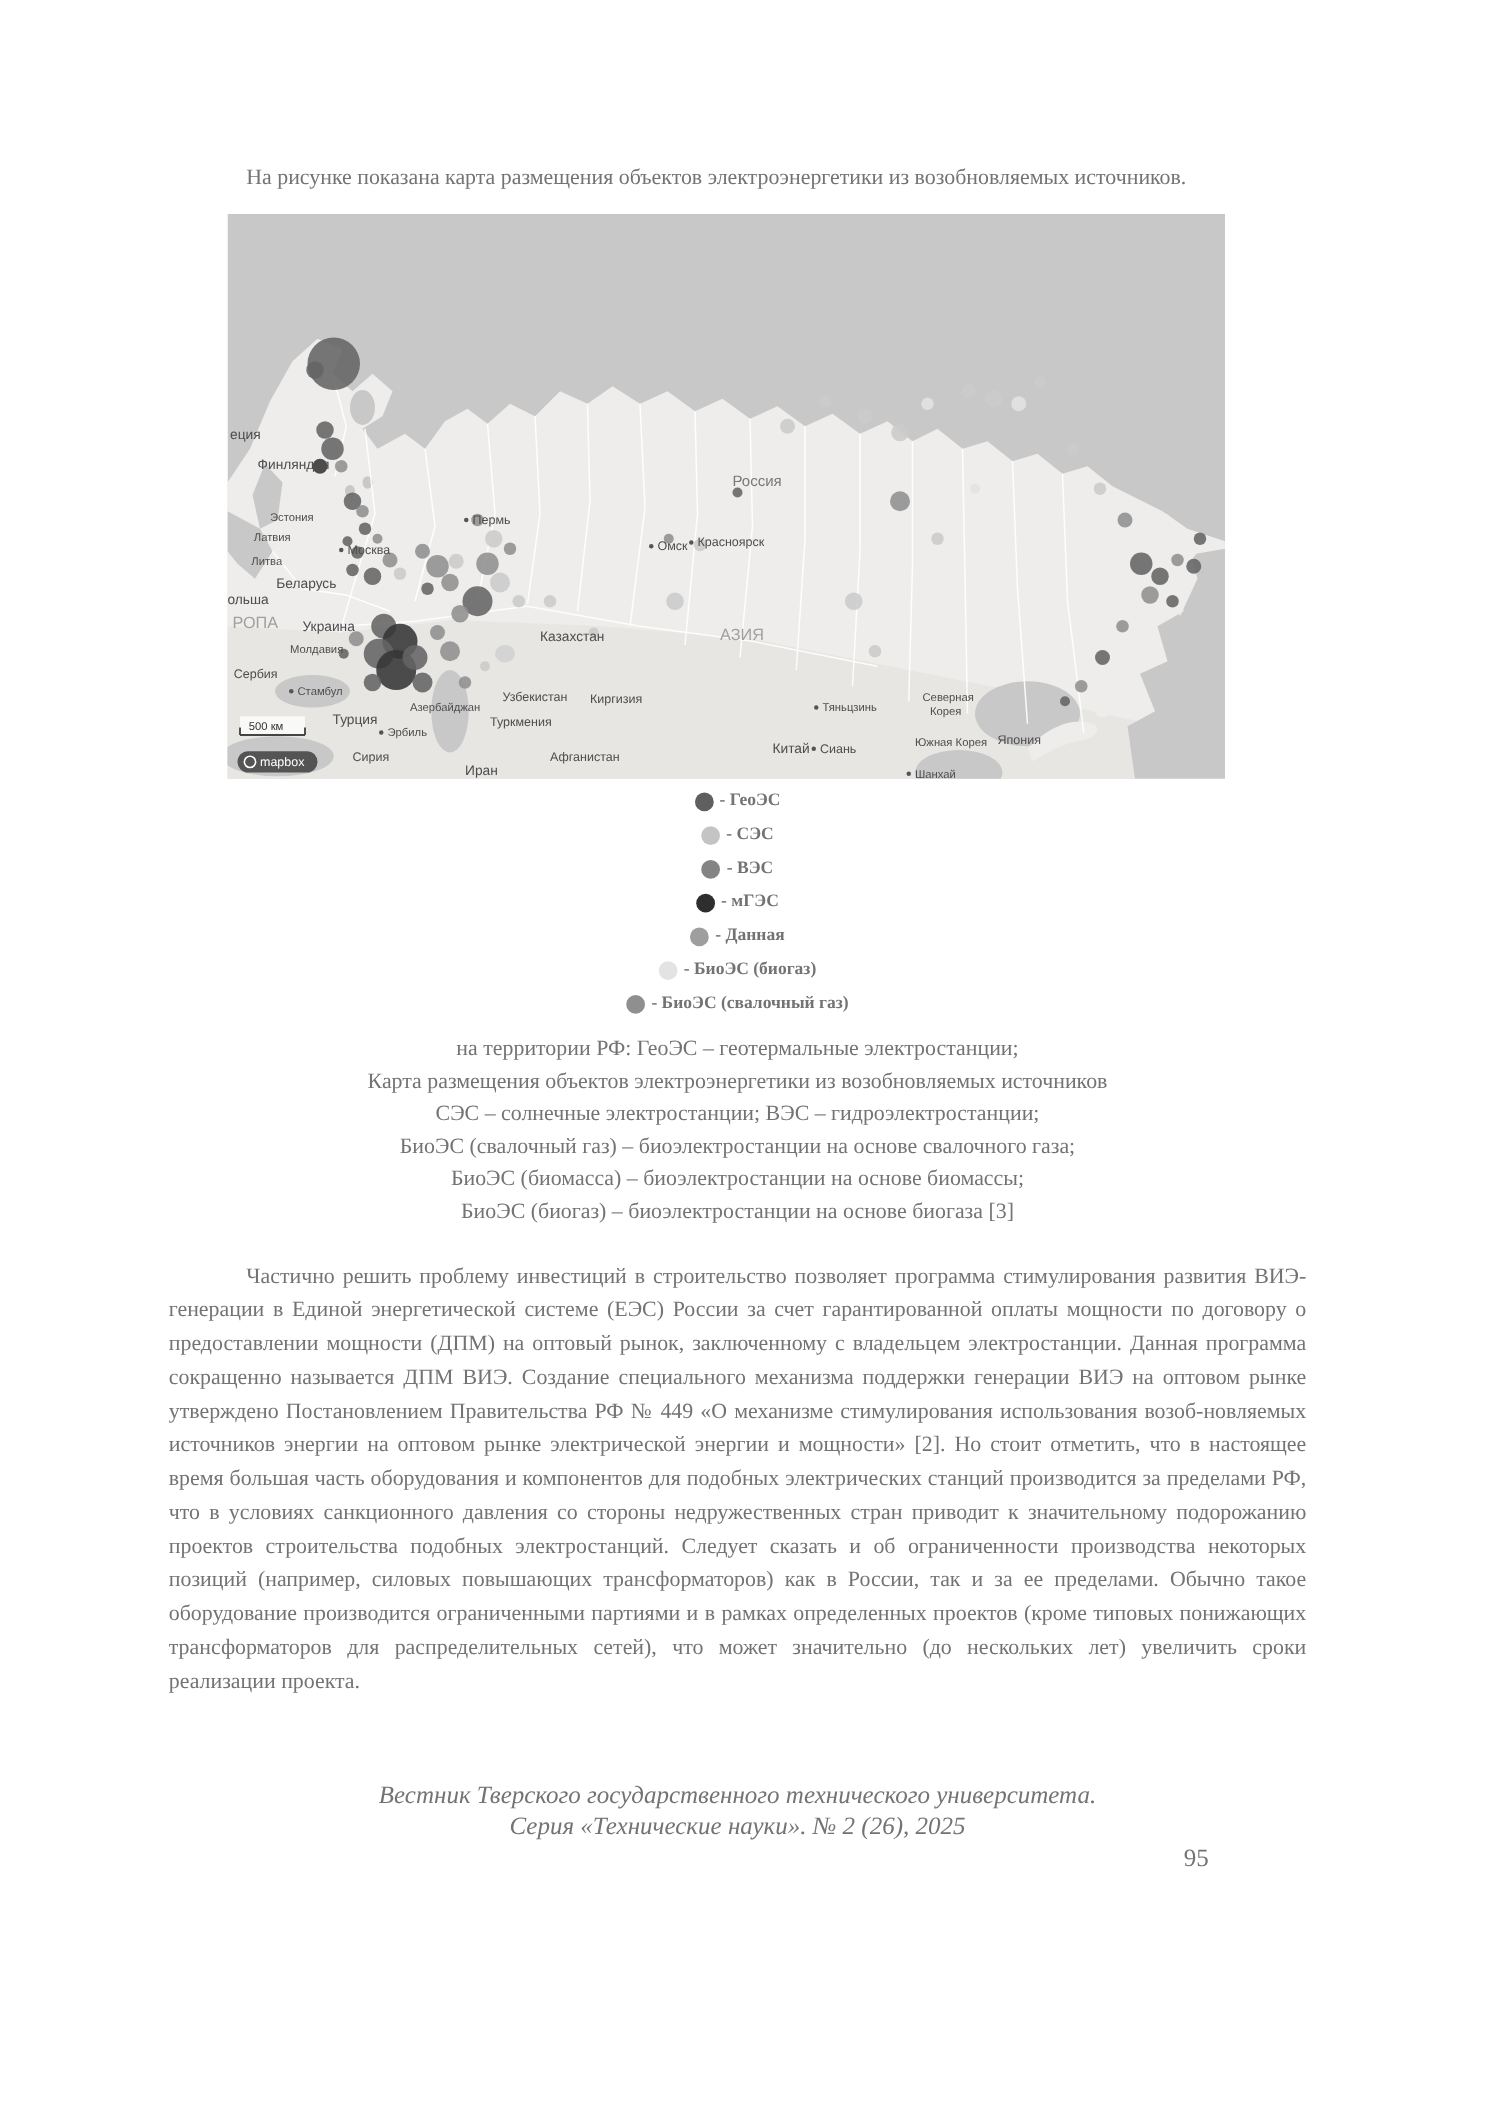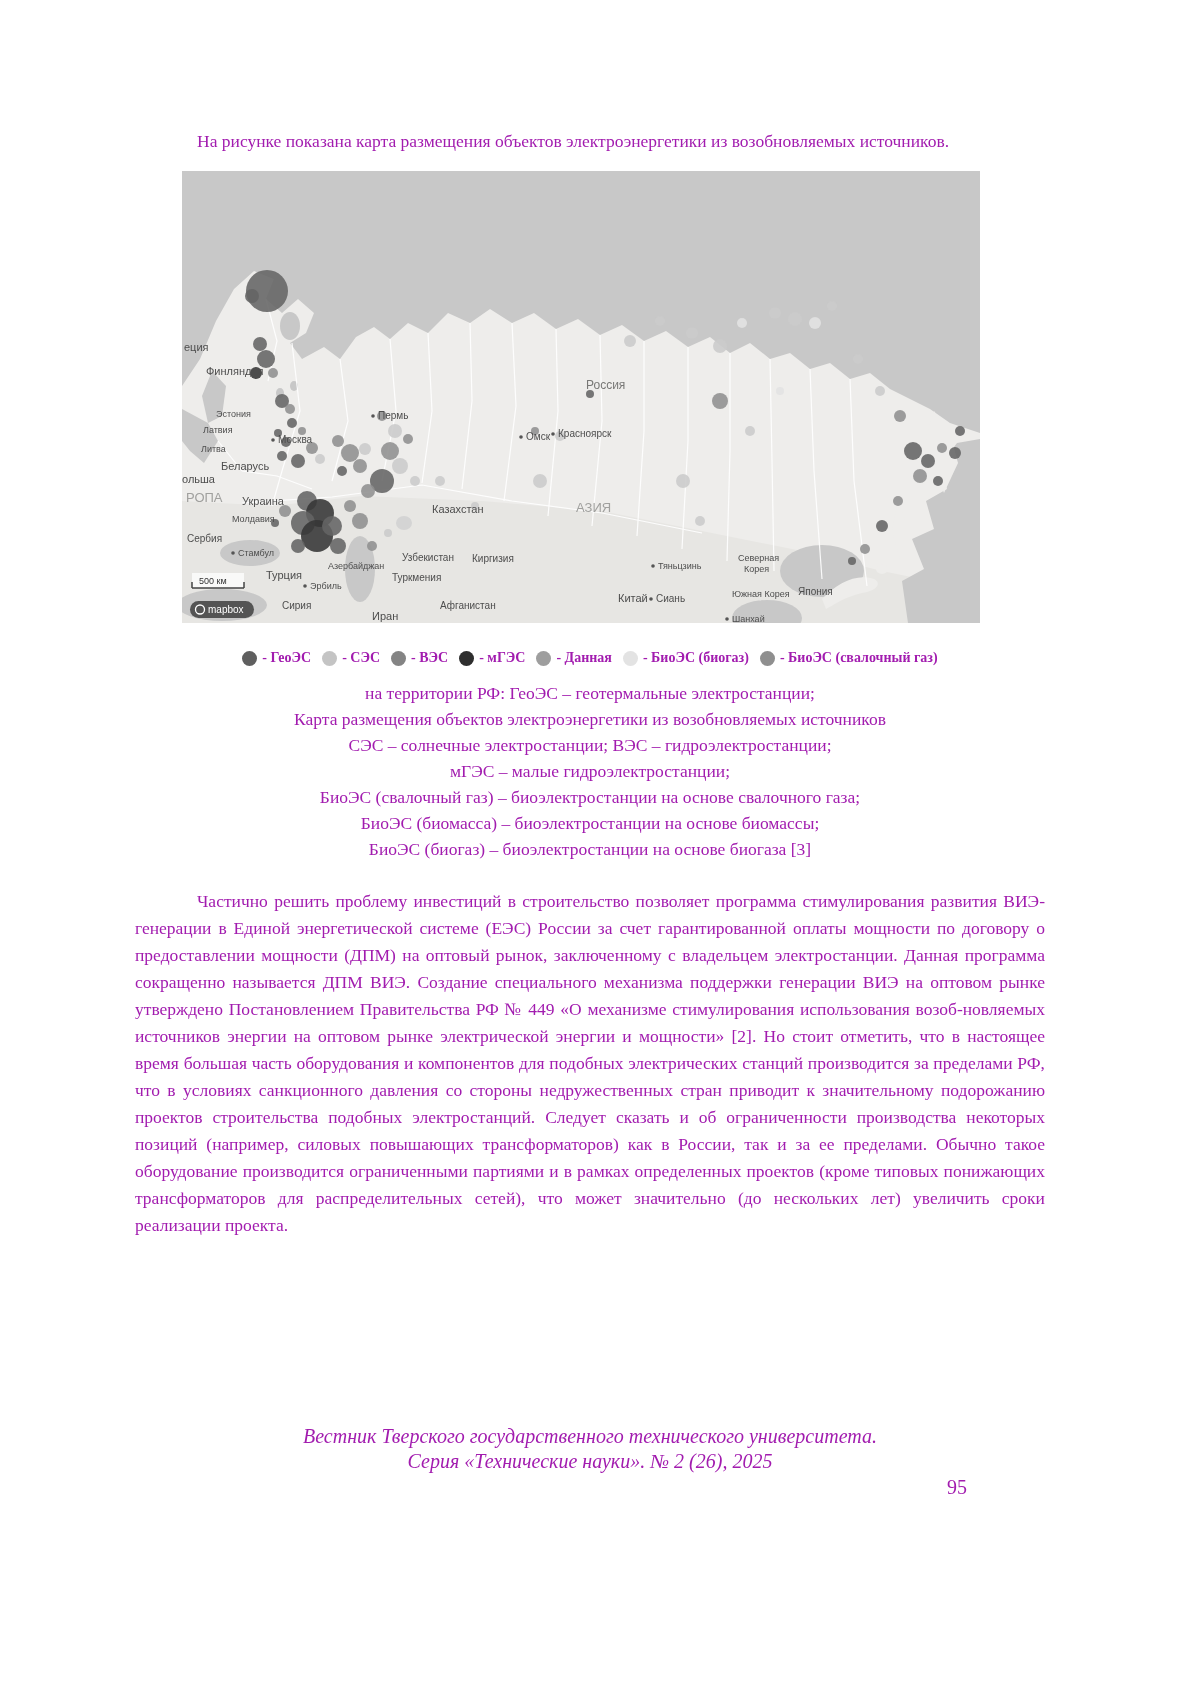--- a/index.html
+++ b/index.html
@@ -1,24 +1,24 @@
 <!DOCTYPE html>
 <html><head>
 <meta charset="utf-8">
 <style>
   html,body{margin:0;padding:0;background:#9a9a9a;}
   .page{width:1200px;height:1697px;background:#ffffff;position:relative;margin:0 auto;
-        font-family:"Liberation Serif",serif;color:#a21caf;overflow:hidden;}
+        font-family:"Liberation Serif",serif;color:#737373;overflow:hidden;}
   .content{position:absolute;left:135px;top:128px;width:910px;}
   .para{font-size:17.5px;line-height:27px;text-align:justify;text-indent:62px;margin:0;}
   .figure{margin-top:16px;}
   .map-wrap{margin-left:28px;width:798px;padding-left:19px;}
   .map-wrap svg{display:block;}
-  .legend{display:flex;justify-content:center;align-items:center;gap:11px;margin-top:27px;
-          font-family:"Liberation Serif",serif;font-weight:bold;font-size:14px;}
+  .legend{display:flex;justify-content:center;align-items:center;gap:11px;margin-top:10px;
+          font-family:"Liberation Serif",serif;font-weight:bold;font-size:14px;flex-direction:column;}
   .legend-item{display:inline-flex;align-items:center;gap:5px;white-space:nowrap;}
   .legend-dot{width:15px;height:15px;border-radius:50%;display:inline-block;flex:0 0 auto;}
   .caption{margin-top:14px;text-align:center;font-size:17.5px;line-height:26px;}
   .body-para{margin-top:26px;}
   .footer{position:absolute;left:135px;width:910px;top:1424px;text-align:center;
           font-style:italic;font-size:20px;line-height:25px;}
   .page-number{position:absolute;top:1476px;right:233px;font-size:20px;}
   .map-label-font{font-family:"Liberation Sans",sans-serif;}
 </style>
 </head>
@@ -252,21 +252,20 @@
           <span class="legend-item">
             <span class="legend-dot" style="background: rgb(143, 143, 143);"></span>
             <span>- БиоЭС (свалочный газ)</span>
           </span>
         </div>
 
       <div class="caption">
           <div>на территории РФ: ГеоЭС – геотермальные электростанции;</div>
           <div>Карта размещения объектов электроэнергетики из возобновляемых источников</div>
           <div>СЭС – солнечные электростанции; ВЭС – гидроэлектростанции;</div>
-          <div>мГЭС – малые гидроэлектростанции;</div>
           <div>БиоЭС (свалочный газ) – биоэлектростанции на основе свалочного газа;</div>
           <div>БиоЭС (биомасса) – биоэлектростанции на основе биомассы;</div>
           <div>БиоЭС (биогаз) – биоэлектростанции на основе биогаза [3]</div>
         </div>
     </div>
 
     <p class="para body-para">Частично решить проблему инвестиций в строительство позволяет программа стимулирования развития ВИЭ-генерации в Единой энергетической системе (ЕЭС) России за счет гарантированной оплаты мощности по договору о предоставлении мощности (ДПМ) на оптовый рынок, заключенному с владельцем электростанции. Данная программа сокращенно называется ДПМ ВИЭ. Создание специального механизма поддержки генерации ВИЭ на оптовом рынке утверждено Постановлением Правительства РФ № 449 «О механизме стимулирования использования возоб-новляемых источников энергии на оптовом рынке электрической энергии и мощности» [2]. Но стоит отметить, что в настоящее время большая часть оборудования и компонентов для подобных электрических станций производится за пределами РФ, что в условиях санкционного давления со стороны недружественных стран приводит к значительному подорожанию проектов строительства подобных электростанций. Следует сказать и об ограниченности производства некоторых позиций (например, силовых повышающих трансформаторов) как в России, так и за ее пределами. Обычно такое оборудование производится ограниченными партиями и в рамках определенных проектов (кроме типовых понижающих трансформаторов для распределительных сетей), что может значительно (до нескольких лет) увеличить сроки реализации проекта.</p>
   </div>
 
   <div class="footer">

